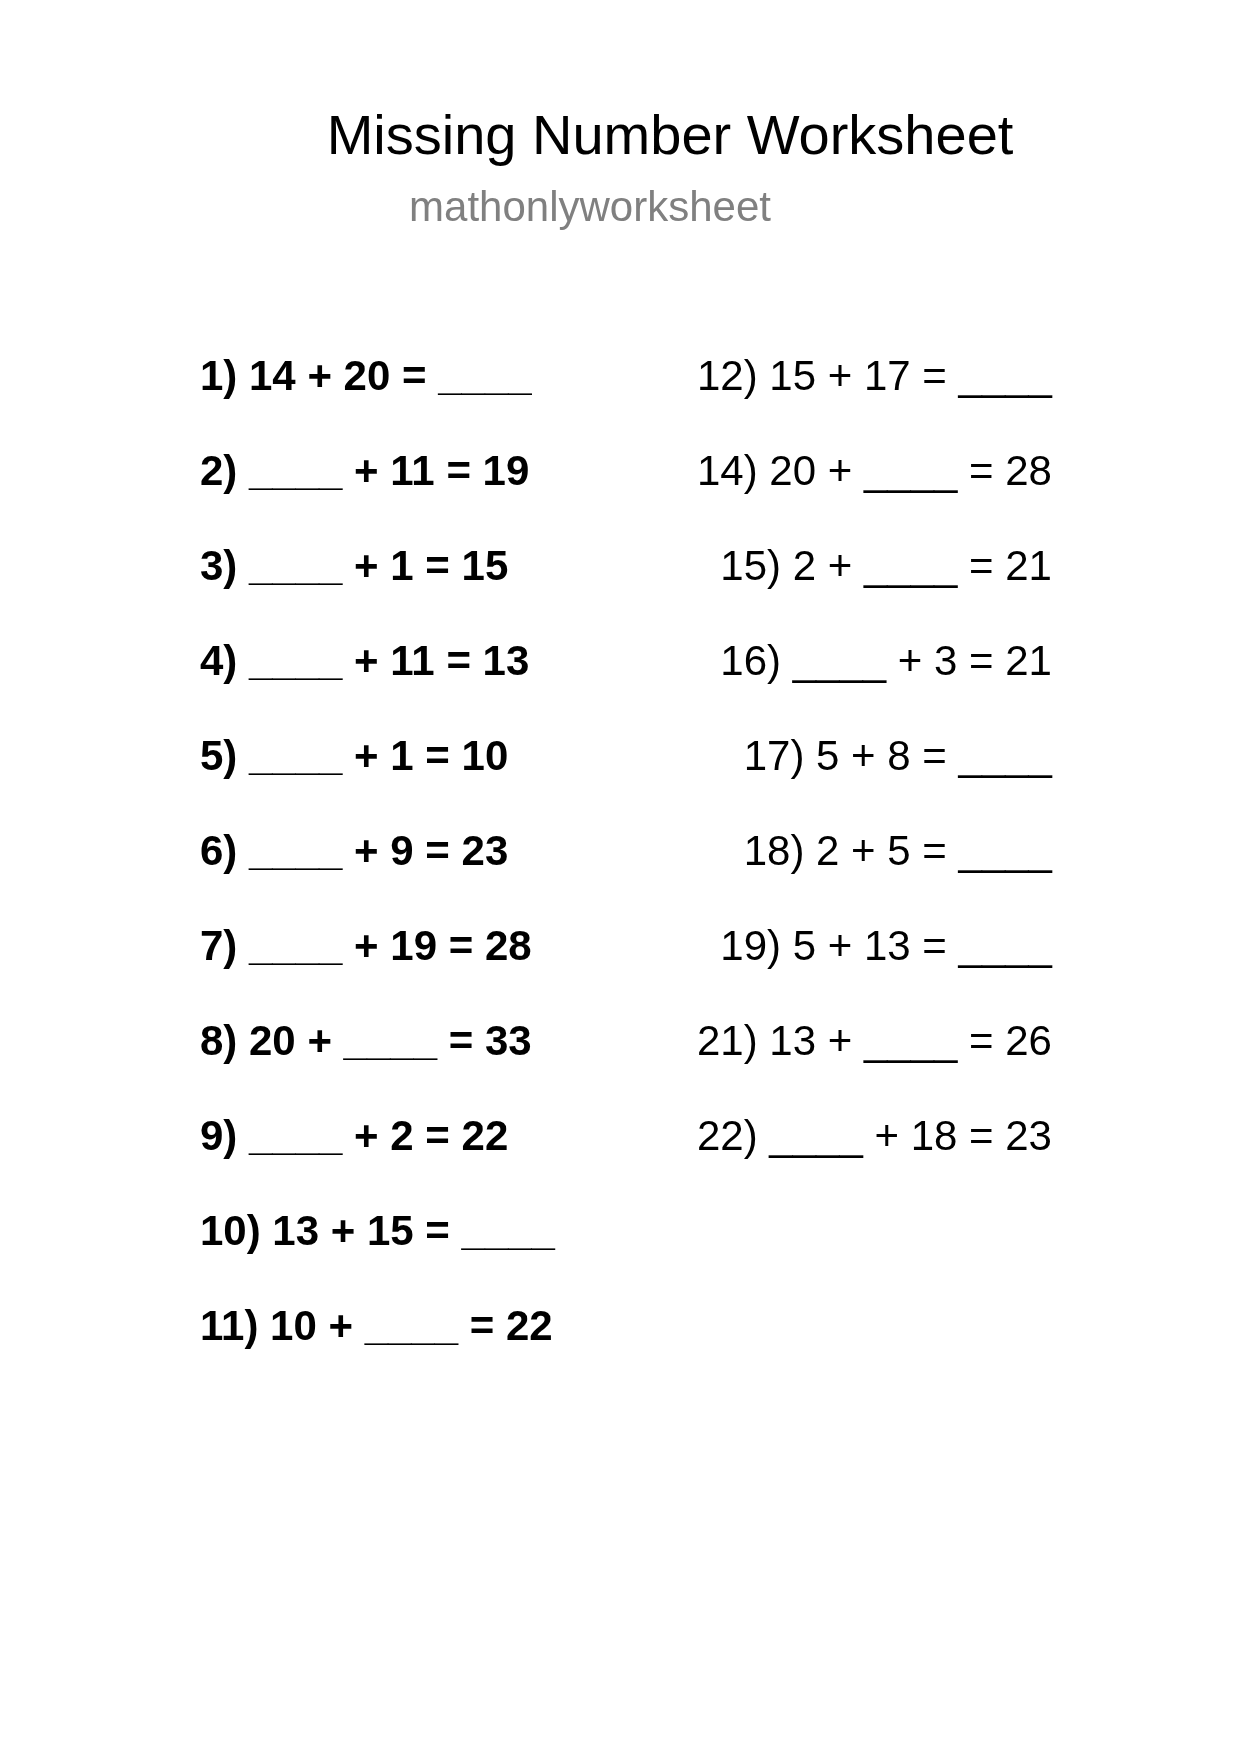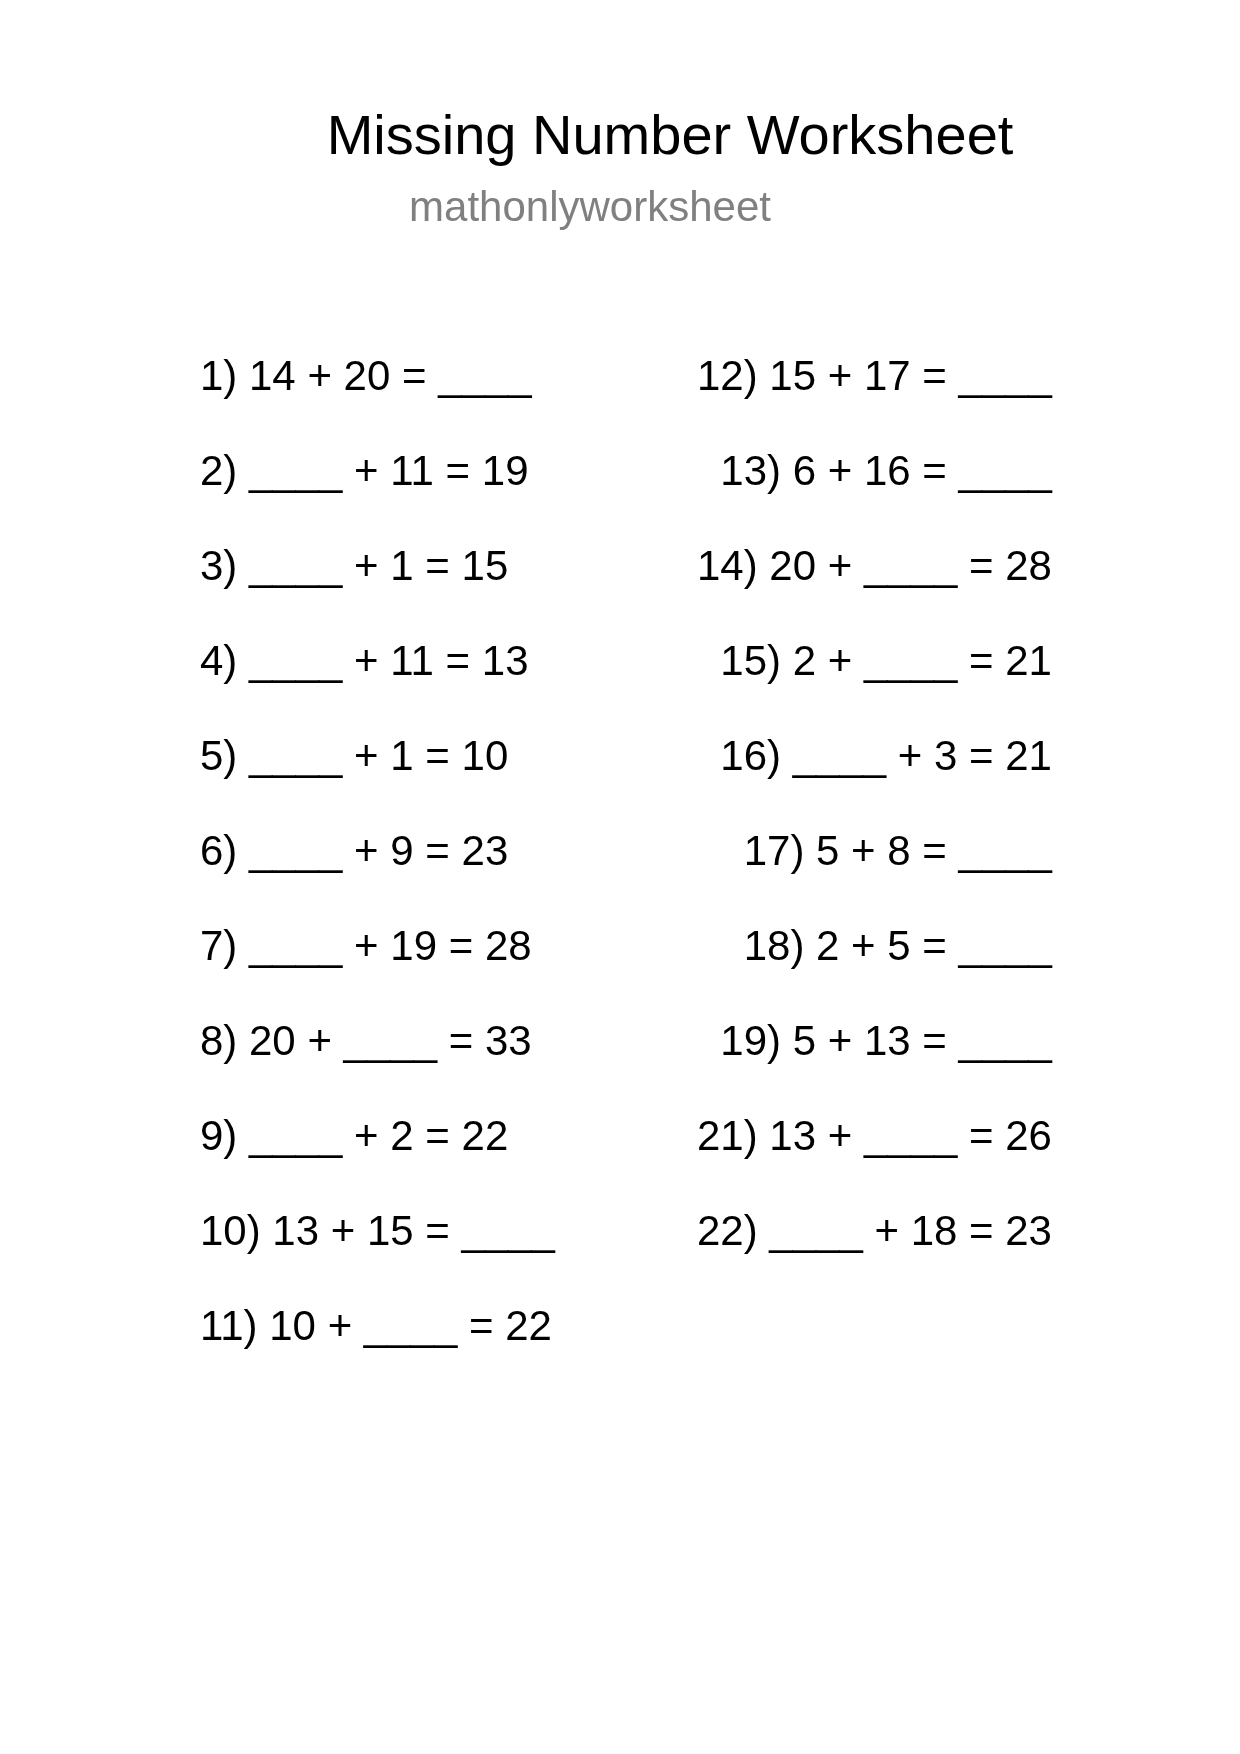--- a/index.html
+++ b/index.html
@@ -9,21 +9,21 @@
     }
     .title {
       position: absolute; left: 0; width: 1340px; top: 100px;
       text-align: center; font-size: 56px; line-height: 70px; color: #000;
     }
     .subtitle {
       position: absolute; left: 0; width: 1180px; top: 182px;
       text-align: center; font-size: 42px; line-height: 50px; color: #808080;
     }
     .col { position: absolute; top: 350px; }
-    .col.left { left: 200px; }
+    .col.left { left: 200px; font-weight: bold; }
     .col.right { left: 697px; text-align: right; }
     .problem {
       height: 95px; font-size: 42px; line-height: 52px; white-space: pre;
     }
   </style>
 </head>
 <body>
 
 <div class="title">Missing Number Worksheet</div>
 <div class="subtitle">mathonlyworksheet</div>
@@ -37,21 +37,20 @@
   <div class="problem">6) ____ + 9 = 23</div>
   <div class="problem">7) ____ + 19 = 28</div>
   <div class="problem">8) 20 + ____ = 33</div>
   <div class="problem">9) ____ + 2 = 22</div>
   <div class="problem">10) 13 + 15 = ____</div>
   <div class="problem">11) 10 + ____ = 22</div>
 </div>
 
 <div class="col right">
   <div class="problem">12) 15 + 17 = ____</div>
-  <div class="problem">13) 6 + 16 = ____</div>
   <div class="problem">14) 20 + ____ = 28</div>
   <div class="problem">15) 2 + ____ = 21</div>
   <div class="problem">16) ____ + 3 = 21</div>
   <div class="problem">17) 5 + 8 = ____</div>
   <div class="problem">18) 2 + 5 = ____</div>
   <div class="problem">19) 5 + 13 = ____</div>
   <div class="problem">21) 13 + ____ = 26</div>
   <div class="problem">22) ____ + 18 = 23</div>
 </div>
 

